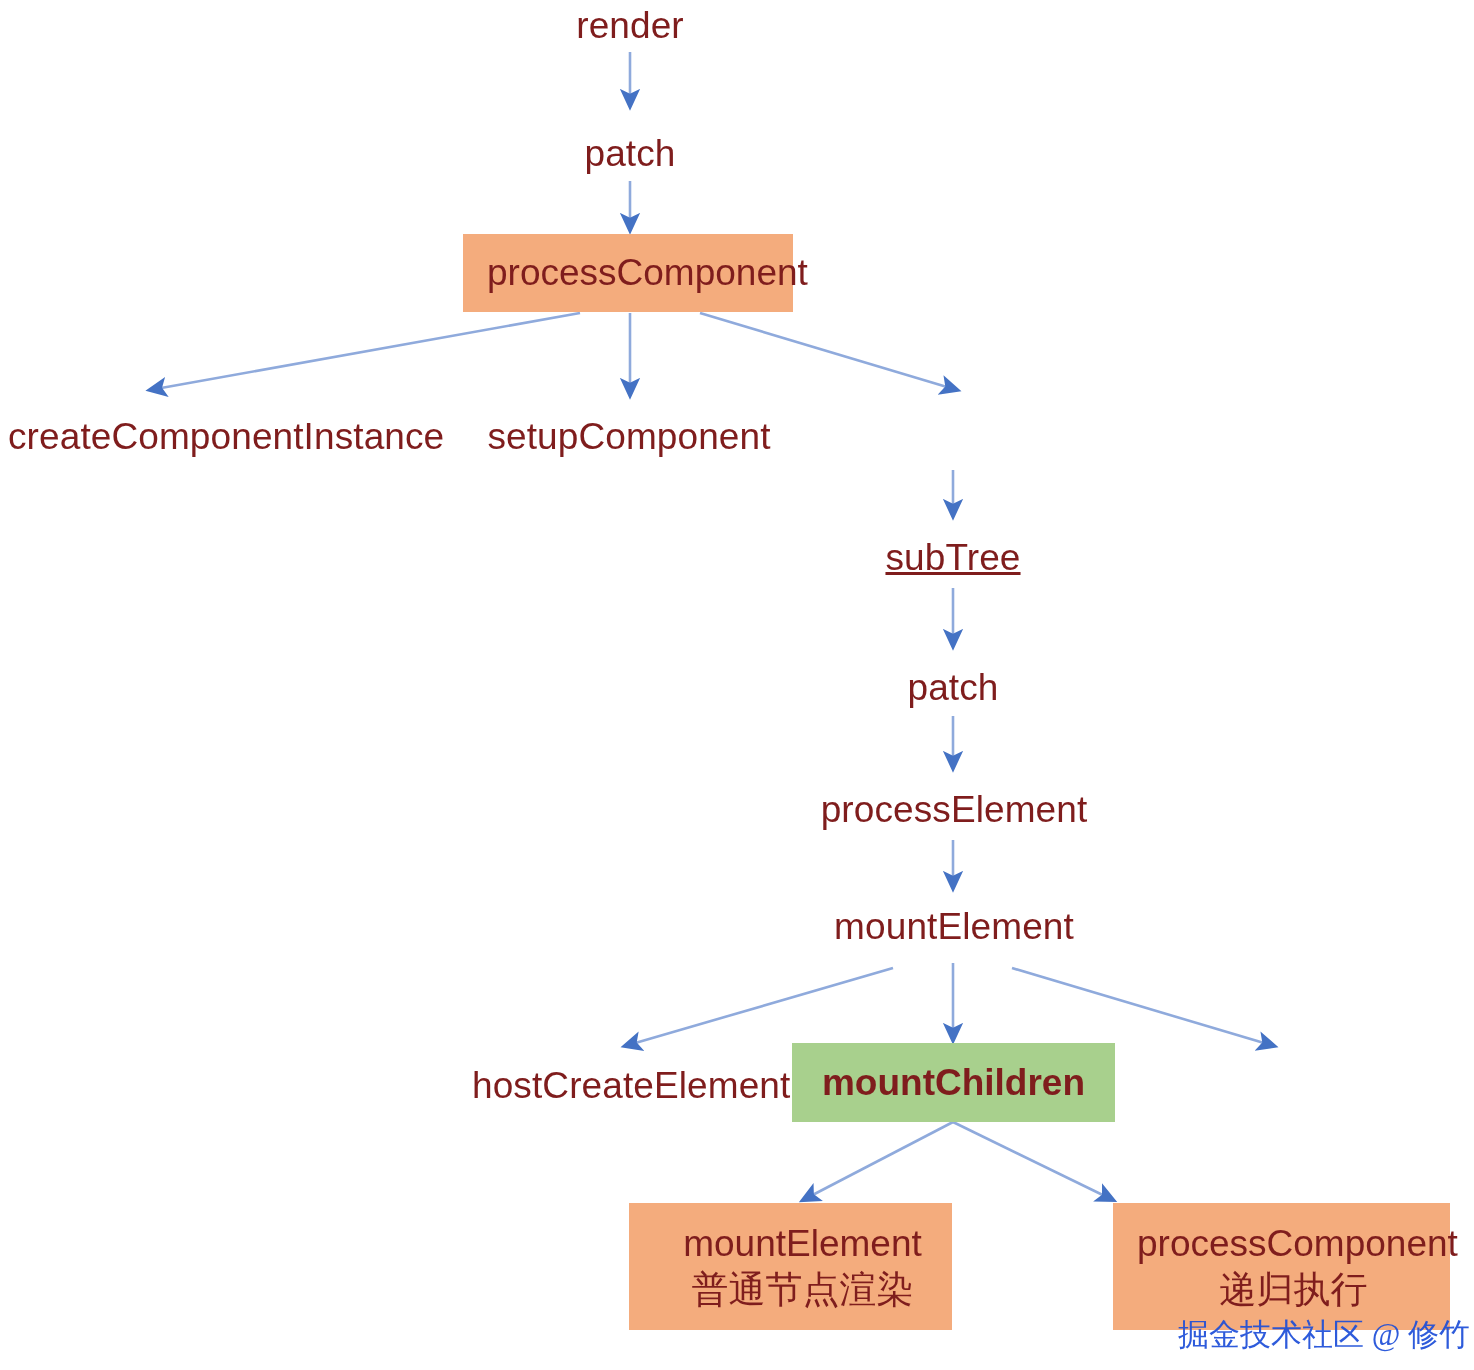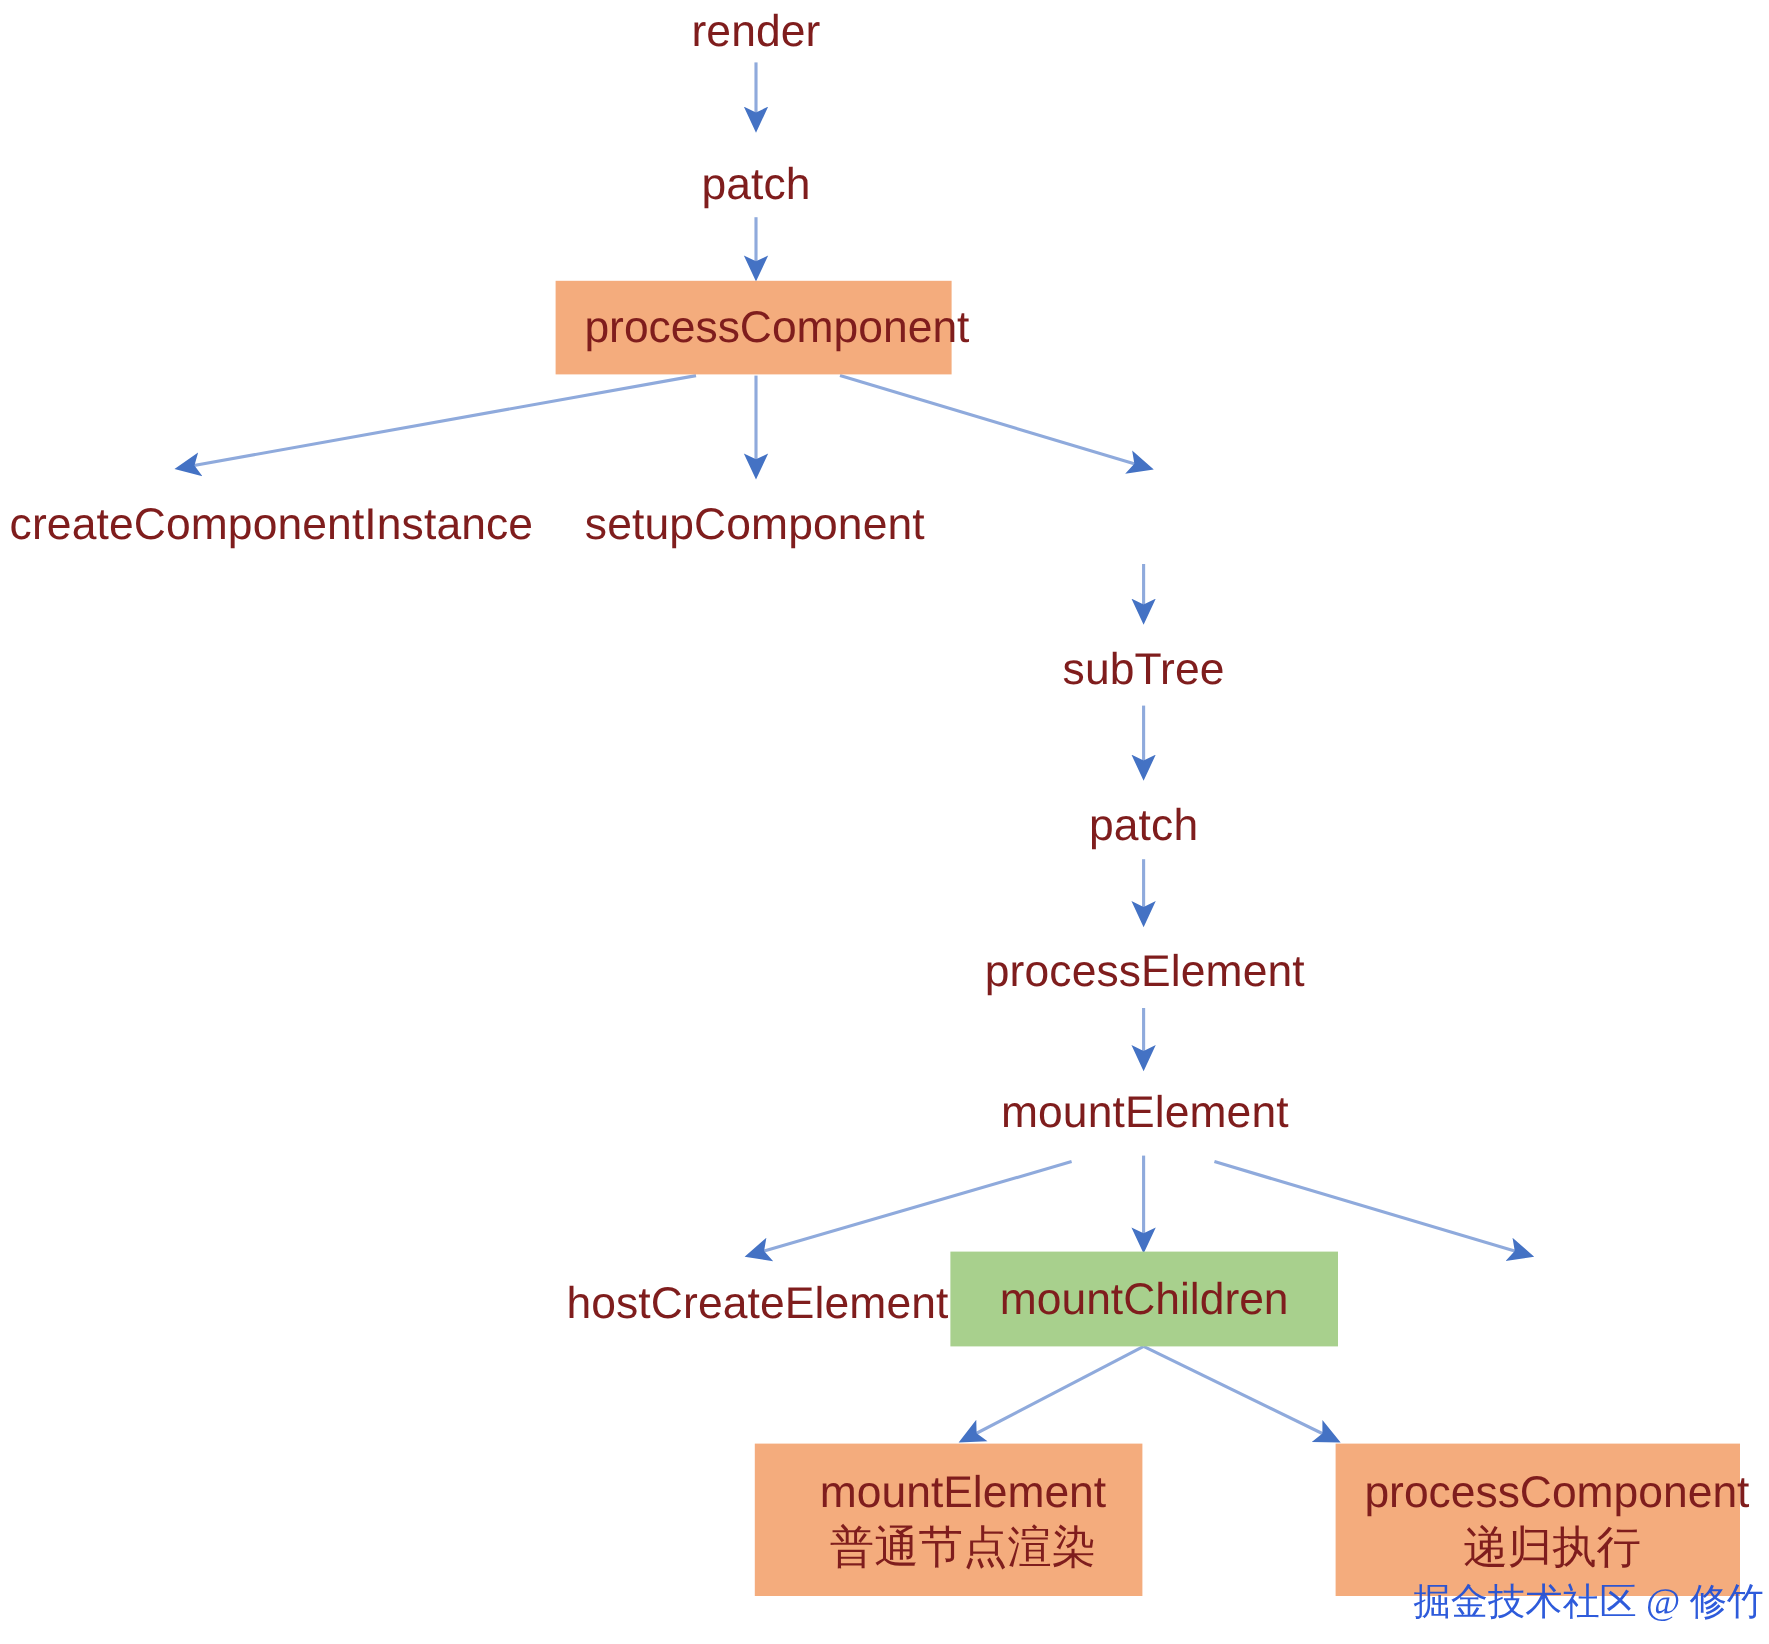--- a/index.html
+++ b/index.html
@@ -119,41 +119,41 @@
 
   <div class="node plain" style="left:8px; top:413px; width:432px; height:48px;">
     <span class="lines">createComponentInstance</span>
   </div>
 
   <div class="node plain" style="left:484px; top:413px; width:290px; height:48px;">
     <span class="lines">setupComponent</span>
   </div>
 
 
-  <div class="node plain" style="left:855px; top:534px; width:196px; height:48px;">
+  <div class="node plain" style="left:855px; top:534px; width:196px; height:48px;text-decoration:underline;">
     <span class="lines">subTree</span>
   </div>
 
   <div class="node plain" style="left:867px; top:664px; width:172px; height:48px;">
     <span class="lines">patch</span>
   </div>
 
   <div class="node plain" style="left:806px; top:786px; width:296px; height:48px;">
     <span class="lines">processElement</span>
   </div>
 
   <div class="node plain" style="left:814px; top:903px; width:280px; height:48px;">
     <span class="lines">mountElement</span>
   </div>
 
   <div class="node plain" style="left:472px; top:1062px; width:316px; height:48px;">
     <span class="lines">hostCreateElement</span>
   </div>
 
-  <div class="node boxed green" style="left:792px; top:1043px; width:323px; height:79px;">
+  <div class="node boxed green" style="left:792px; top:1043px; width:323px; height:79px;font-weight:bold;">
     <span class="lines">mountChildren</span>
   </div>
 
 
   <div class="node boxed orange" style="left:629px; top:1203px; width:323px; height:127px;">
     <span class="lines">
       <span>mountElement</span>
       <span class="l2">普通节点渲染</span>
     </span>
   </div>

